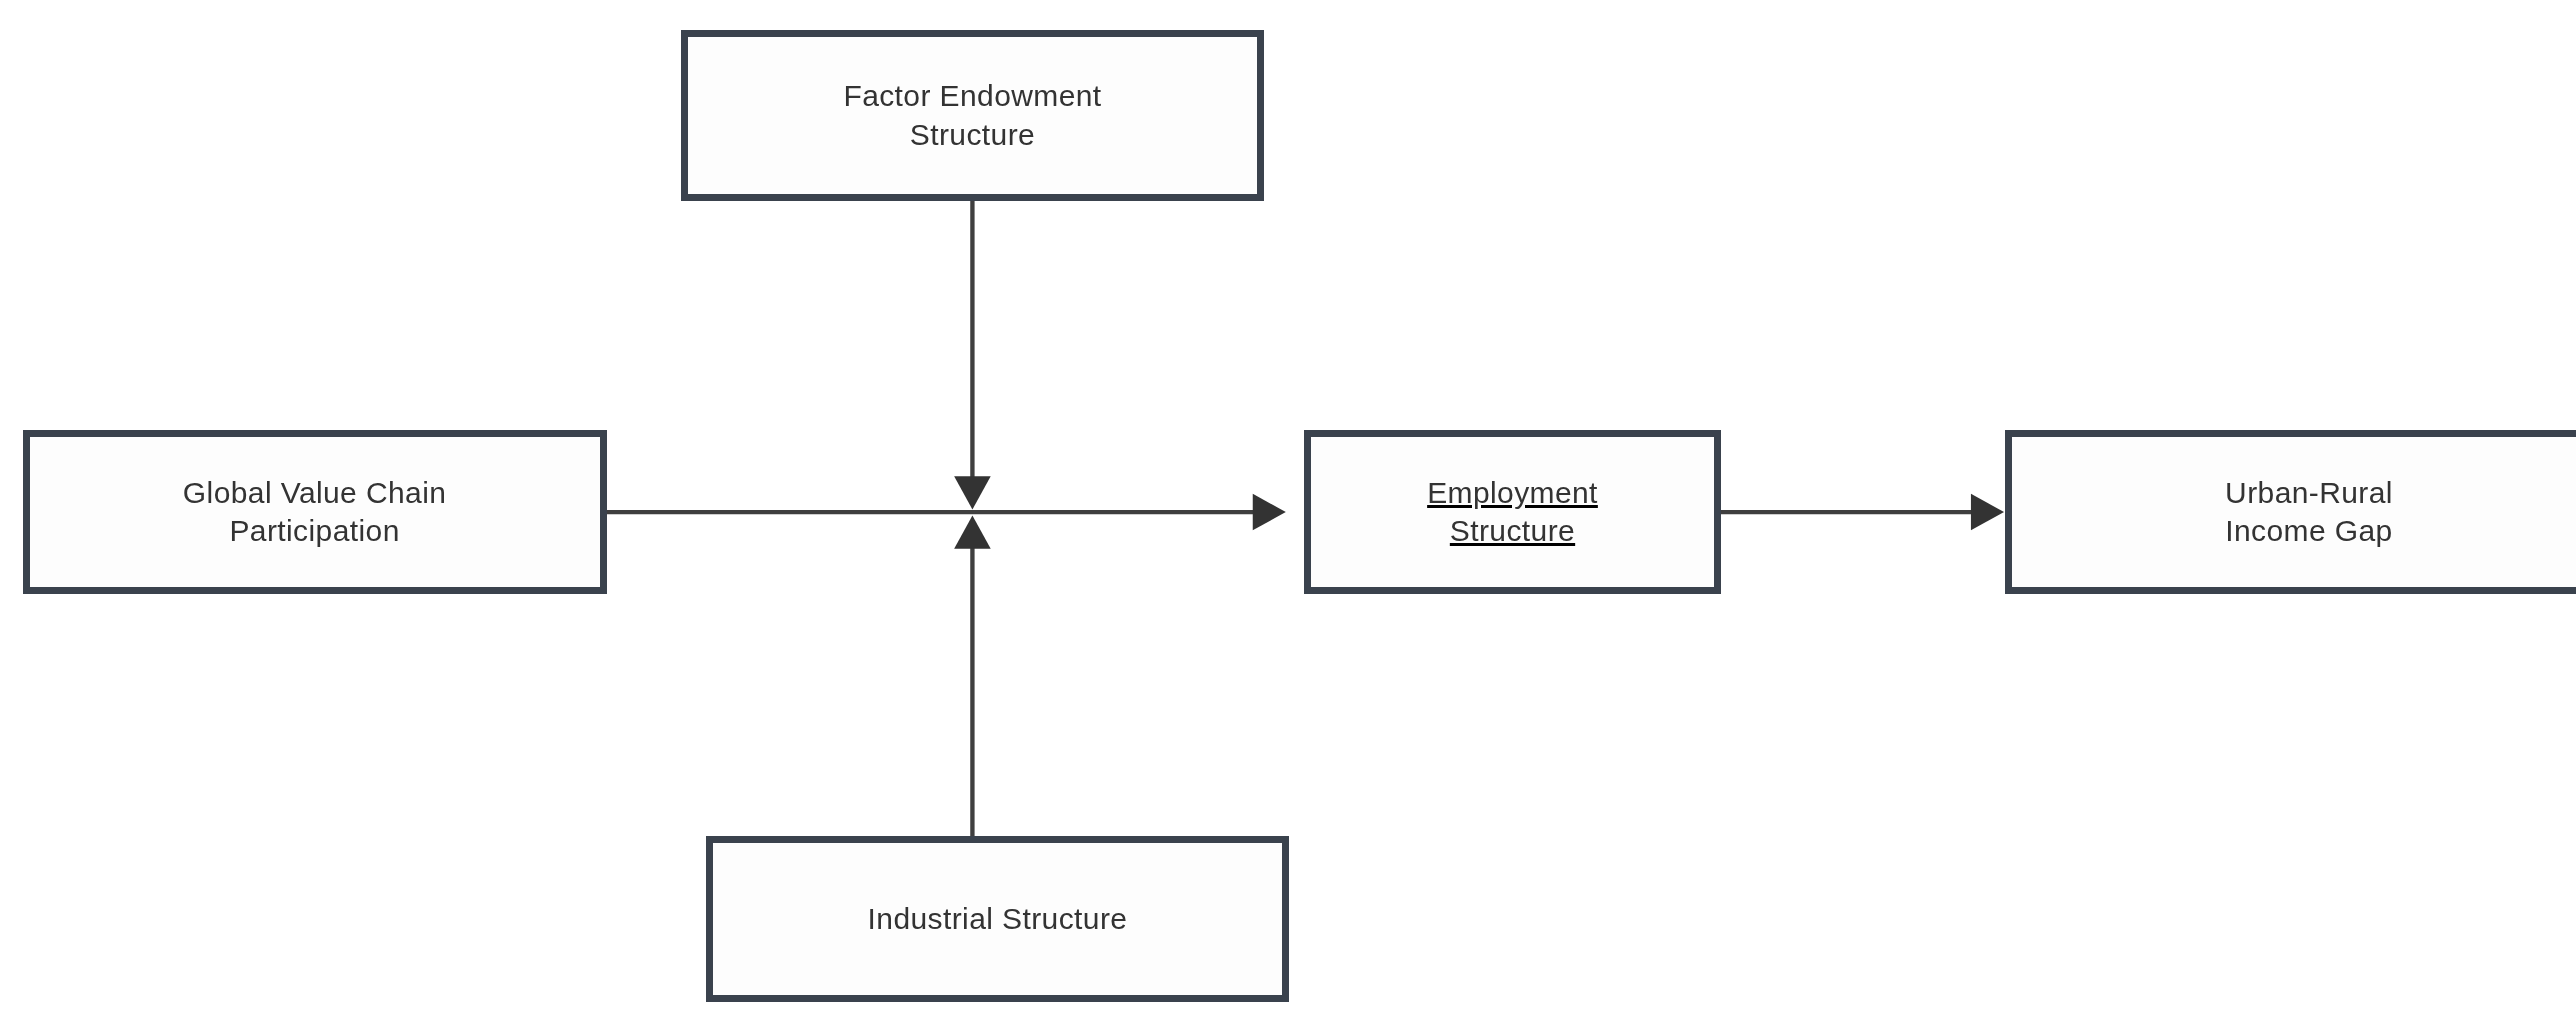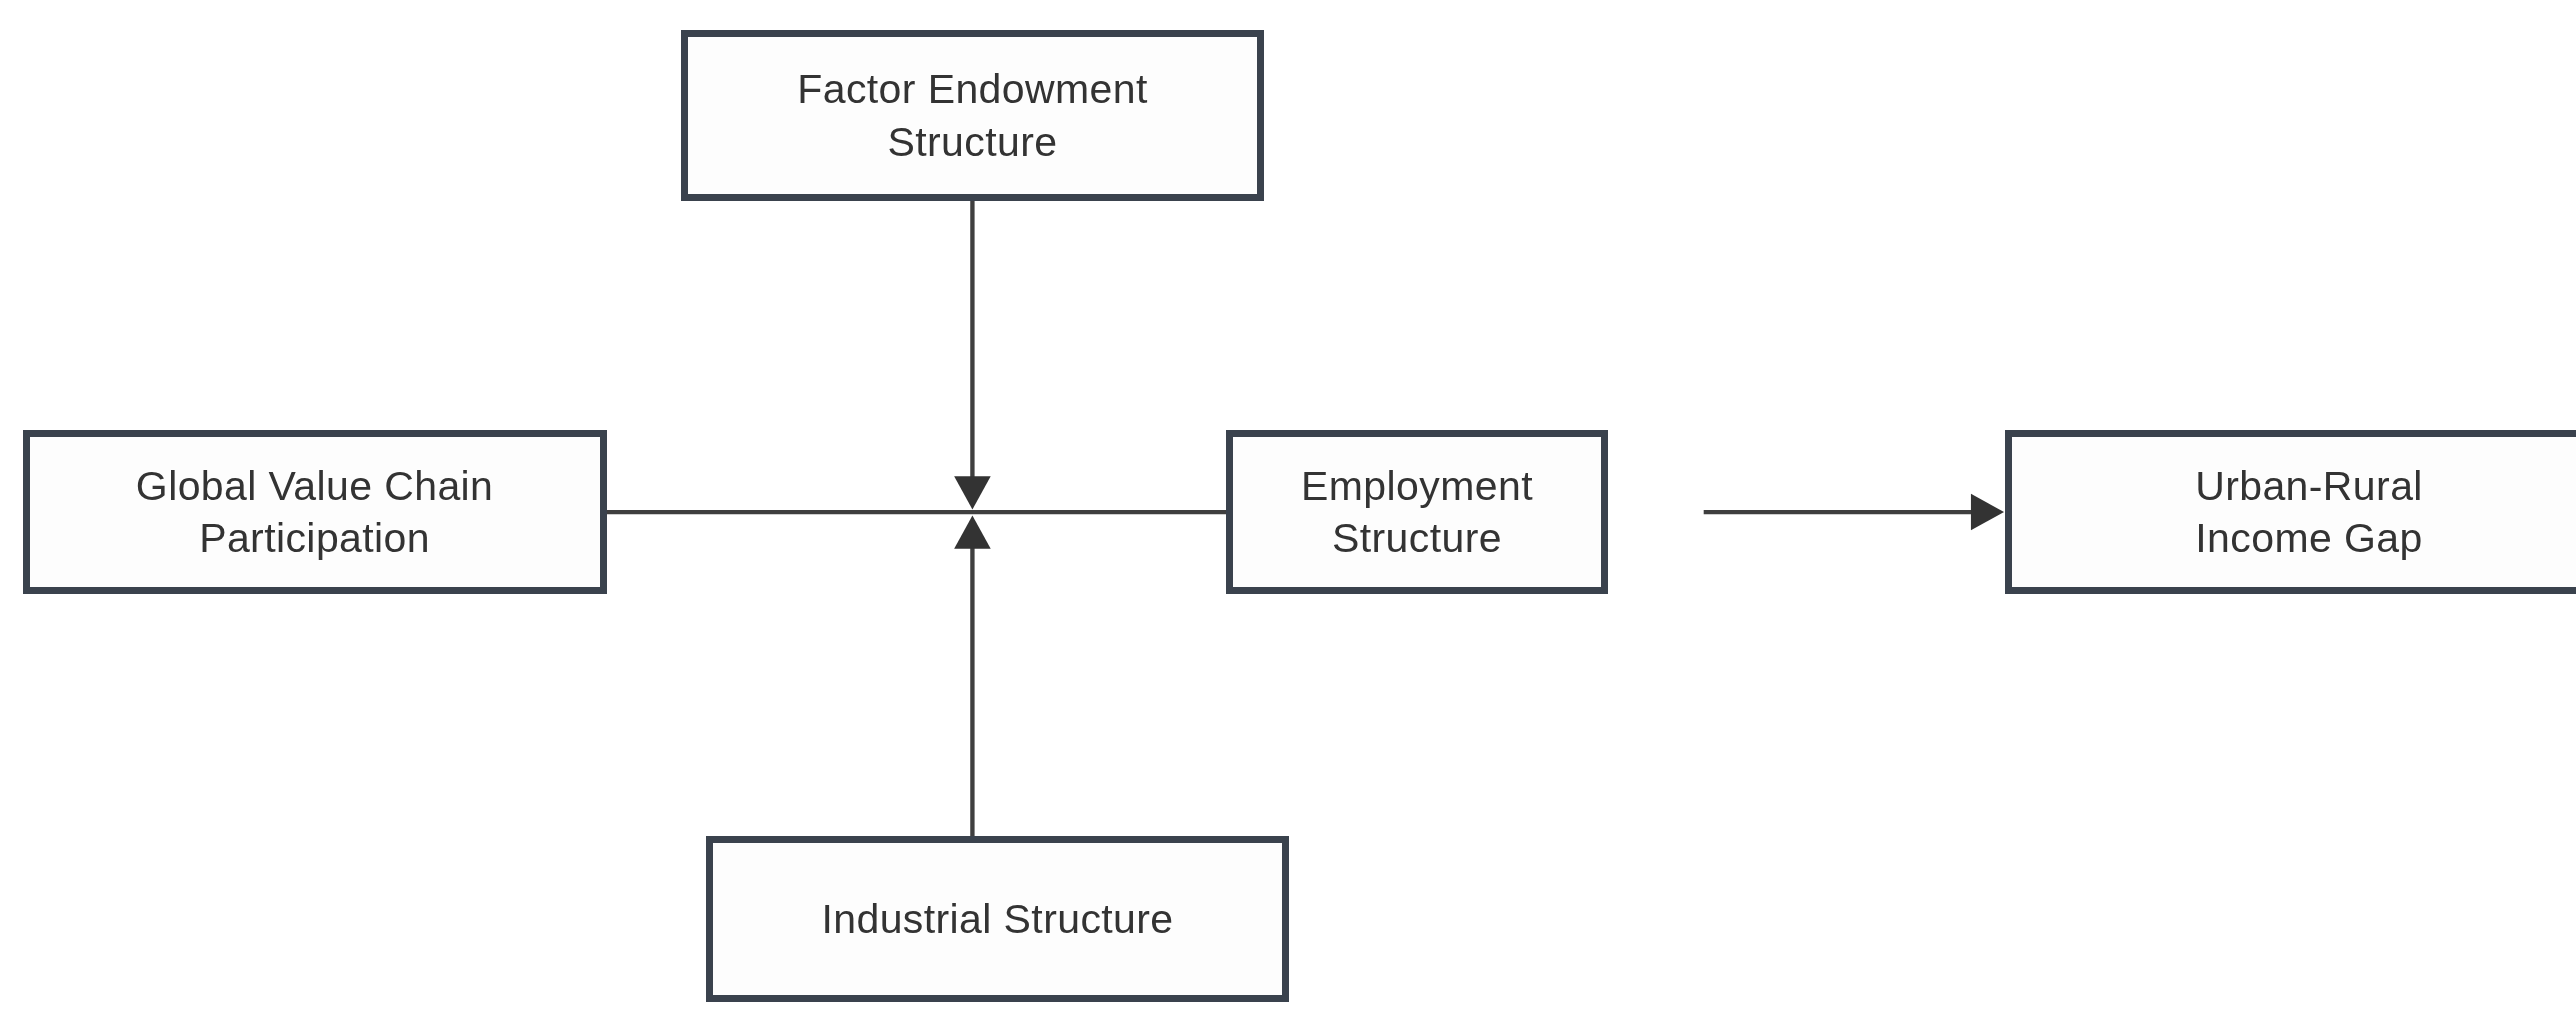--- a/index.html
+++ b/index.html
@@ -27,30 +27,30 @@
     position: absolute;
     box-sizing: border-box;
     border: 7px solid #3A424D;
     background: #fdfdfd;
     display: flex;
     align-items: center;
     justify-content: center;
     text-align: center;
   }
   .node-label {
-    font-size: 41px;
+    font-size: 30px;
     line-height: 1.28;
     color: #333333;
     white-space: pre-line;
     letter-spacing: 0.4px;
   }
   
   #node-factor     { left: 681px;  top: 30px;  width: 583px; height: 171px; }
   #node-gvc        { left: 22.6px;   top: 430px; width: 584px; height: 164px; }
-  #node-employment { left: 1226px; top: 430px; width: 382px; height: 164px; }
+  #node-employment { left: 1304px; top: 430px; width: 417px; height: 164px; text-decoration: underline; }
   #node-gap        { left: 2005px; top: 430px; width: 608px; height: 164px; }
   #node-industrial { left: 681px;  top: 836px; width: 583px; height: 166px; margin-left: 25px; }
 </style>
 </head>
 <body>
 
 <div class="canvas">
 
   <svg class="edges-layer" viewBox="0 0 2959 1177" xmlns="http://www.w3.org/2000/svg">
 

